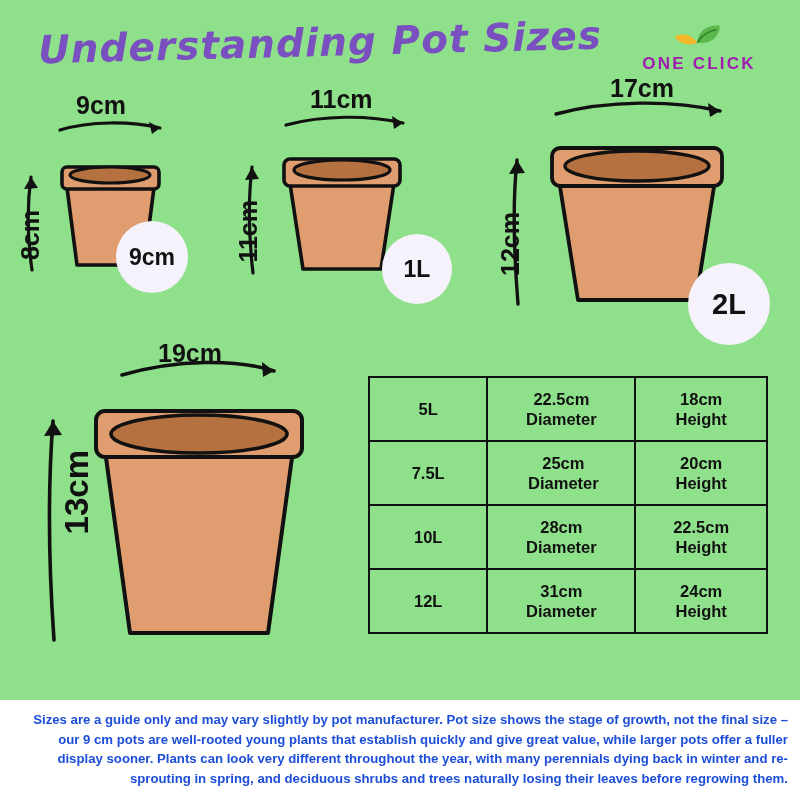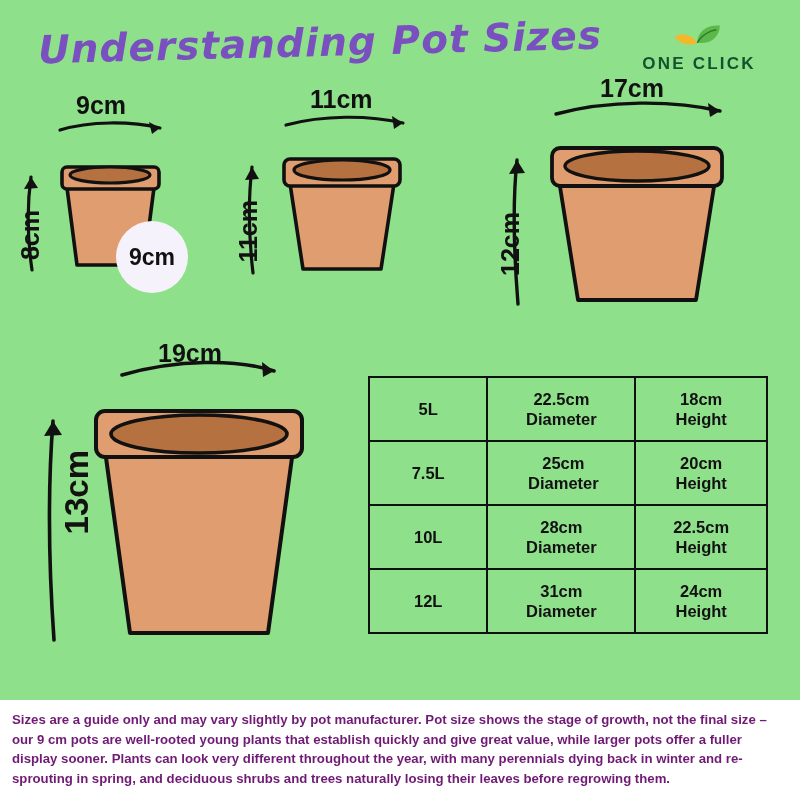--- a/index.html
+++ b/index.html
@@ -43,21 +43,21 @@
   }
   .brand-logo {
     height: 26px;
     margin-bottom: 2px;
   }
   .brand-line1, .brand-line2 {
     font-family: "Liberation Sans", sans-serif;
     font-size: 17px;
     font-weight: bold;
     letter-spacing: 2.2px;
-    color: #14532d;
+    color: #a21caf;
     line-height: 19px;
   }
 
   
   .pot-group { position: absolute; }
 
   .dim-label {
     position: absolute;
     font-family: "Liberation Sans", sans-serif;
     font-size: 25px;
@@ -113,23 +113,23 @@
     width: 800px;
     height: 100px;
     background: #ffffff;
     box-sizing: border-box;
     padding: 10px 12px 0 12px;
   }
   .footer-text {
     font-family: "Liberation Sans", sans-serif;
     font-size: 13.2px;
     font-weight: bold;
-    color: #701a75;
+    color: #1d4ed8;
     line-height: 19.5px;
-    text-align: left;
+    text-align: right;
   }
 </style>
 </head>
 <body>
 
 <div id="infographic">
 
   <div class="title">Understanding Pot Sizes</div>
 
   <div class="brand">
@@ -167,34 +167,36 @@
       <path d="M185 28 L174 21 L176 34 Z" fill="#111"></path>
       <path d="M35 178 C30 135, 30 105, 34 72" stroke="#111" stroke-width="3.2" fill="none" stroke-linecap="round"></path>
       <path d="M34 72 L27 85 L41 84 Z" fill="#111"></path>
       <path d="M71 82 L177 82 L163 174 L85 174 Z" fill="#e09d6f" stroke="#111" stroke-width="3.6" stroke-linejoin="round"></path>
       <rect x="66" y="64" width="116" height="27" rx="6" fill="#e09d6f" stroke="#111" stroke-width="3.6"></rect>
       <ellipse cx="124" cy="75" rx="48" ry="10" fill="#b5713f" stroke="#111" stroke-width="3.2"></ellipse>
     </svg>
     <div class="dim-label" style="left:92px; top:-10px;">11cm</div>
     <div class="dim-label vertical" style="left:16px; top:105px;">11cm</div>
   </div>
+  <div class="badge" style="left:382px; top:234px; width:70px; height:70px; font-size:23px;">1L</div>
 
   <div class="pot-group" style="left:478px; top:82px; width:290px; height:240px;">
     <svg width="290" height="240" viewBox="0 0 290 240">
       <path d="M78 32 C130 18, 195 18, 242 29" stroke="#111" stroke-width="3.4" fill="none" stroke-linecap="round"></path>
       <path d="M242 29 L230 21 L232 35 Z" fill="#111"></path>
       <path d="M40 222 C35 160, 35 115, 39 78" stroke="#111" stroke-width="3.4" fill="none" stroke-linecap="round"></path>
       <path d="M39 78 L31 92 L47 91 Z" fill="#111"></path>
       <path d="M80 92 L238 92 L218 218 L100 218 Z" fill="#e09d6f" stroke="#111" stroke-width="3.8" stroke-linejoin="round"></path>
       <rect x="74" y="66" width="170" height="38" rx="8" fill="#e09d6f" stroke="#111" stroke-width="3.8"></rect>
       <ellipse cx="159" cy="84" rx="72" ry="15" fill="#b5713f" stroke="#111" stroke-width="3.4"></ellipse>
     </svg>
-    <div class="dim-label" style="left:122px; top:-8px;text-align:right;">17cm</div>
+    <div class="dim-label" style="left:132px; top:-8px;text-align:right;">17cm</div>
     <div class="dim-label vertical" style="left:18px; top:130px;">12cm</div>
   </div>
+  <div class="badge" style="left:688px; top:263px; width:82px; height:82px; font-size:29px;">2L</div>
 
   <div class="pot-group" style="left:12px; top:335px; width:350px; height:330px;">
     <svg width="350" height="330" viewBox="0 0 350 330">
       <path d="M110 40 C165 24, 225 24, 262 36" stroke="#111" stroke-width="3.6" fill="none" stroke-linecap="round"></path>
       <path d="M262 36 L250 27 L251 42 Z" fill="#111"></path>
       <path d="M42 305 C36 220, 36 150, 41 86" stroke="#111" stroke-width="3.6" fill="none" stroke-linecap="round"></path>
       <path d="M41 86 L32 101 L50 100 Z" fill="#111"></path>
       <path d="M92 108 L282 108 L256 298 L118 298 Z" fill="#e09d6f" stroke="#111" stroke-width="4" stroke-linejoin="round"></path>
       <rect x="84" y="76" width="206" height="46" rx="9" fill="#e09d6f" stroke="#111" stroke-width="4"></rect>
       <ellipse cx="187" cy="99" rx="88" ry="19" fill="#b5713f" stroke="#111" stroke-width="3.6"></ellipse>

